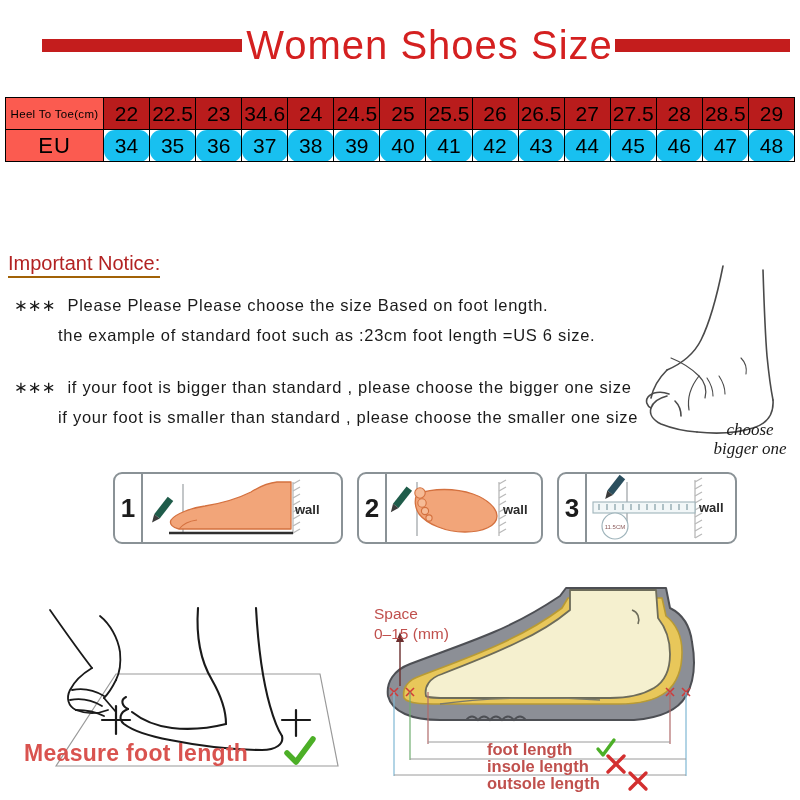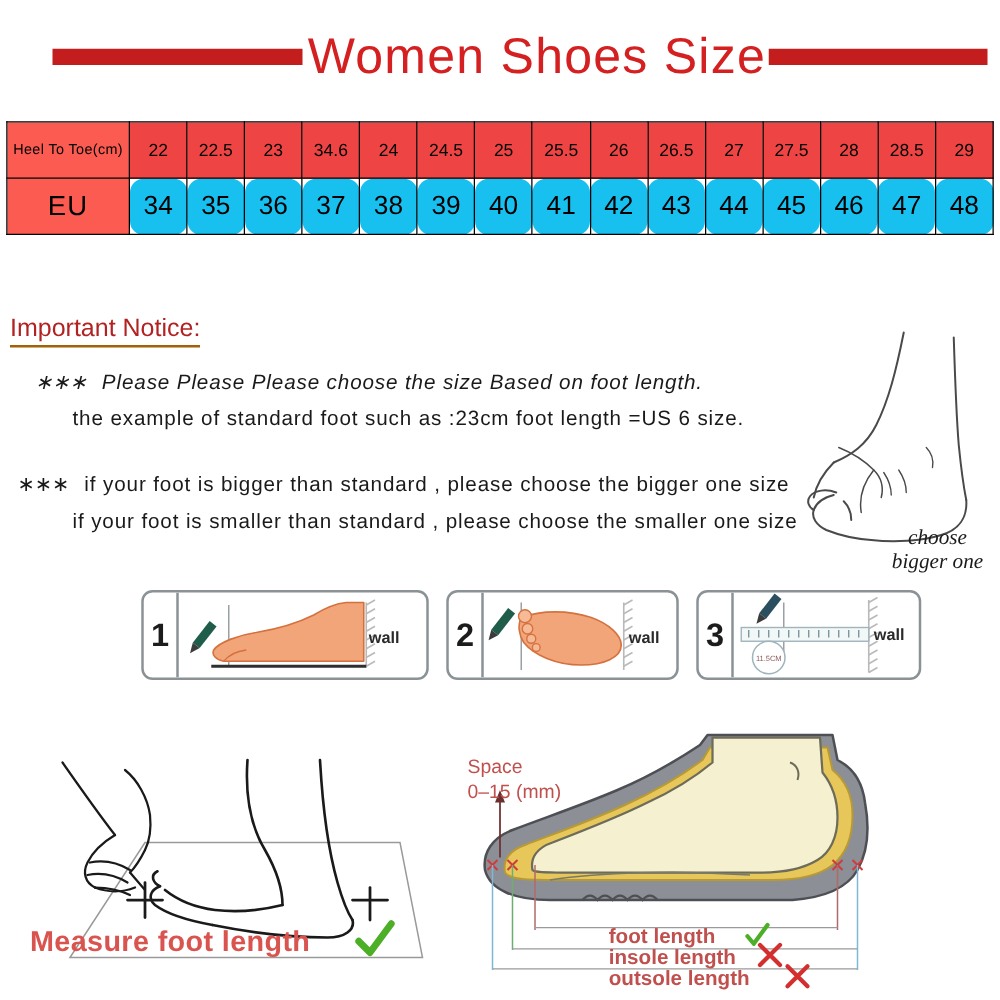--- a/index.html
+++ b/index.html
@@ -41,42 +41,42 @@
   }
 
   
   #size-table {
     position: absolute;
     left: 5px; top: 97px;
     width: 790px;
     border-collapse: collapse;
     table-layout: fixed;
   }
-  #size-table tr { height: 45px; padding-left: 44px; }
+  #size-table tr { height: 32px; padding-left: 44px; }
   #size-table td {
     border: 1.5px solid #000000;
     text-align: center;
     vertical-align: middle;
     font-family: "Liberation Sans", sans-serif;
     color: #000000;
     padding: 0;
   }
   td.row-label {
     background: #fb5b50;
     width: 97px;
     font-size: 22px;
     letter-spacing: 1px;
   }
   td.row-label.small {
     font-size: 11.5px;
     letter-spacing: 0.3px;
   }
   td.cell-beige {
-    background: #ef4444;
-    font-size: 14px;
+    background: #b91c1c;
+    font-size: 21px;
   }
   td.cell-blue {
     background: #18c0f0;
     font-size: 21px;
     border-radius: 11px;
   }
 
   
   #notice-title {
     position: absolute;
@@ -88,21 +88,21 @@
     font-family: "Liberation Sans", sans-serif;
   }
   .notice-line {
     position: absolute;
     color: #1a1a1a;
     font-size: 16.5px;
     letter-spacing: 0.7px;
     white-space: nowrap;
     font-family: "Liberation Sans", sans-serif;
   }
-  #notice-1a { left: 28px;  top: 296px; font-style: italic; }
+  #notice-1a { left: 14px;  top: 296px; }
   #notice-1b { left: 58px;  top: 326px; }
   #notice-2a { left: 14px;  top: 378px; }
   #notice-2b { left: 58px;  top: 408px; }
   .stars { letter-spacing: 0px; margin-right: 12px; }
 
   
   #side-foot {
     position: absolute;
     left: 645px; top: 258px;
     width: 155px; height: 200px;

